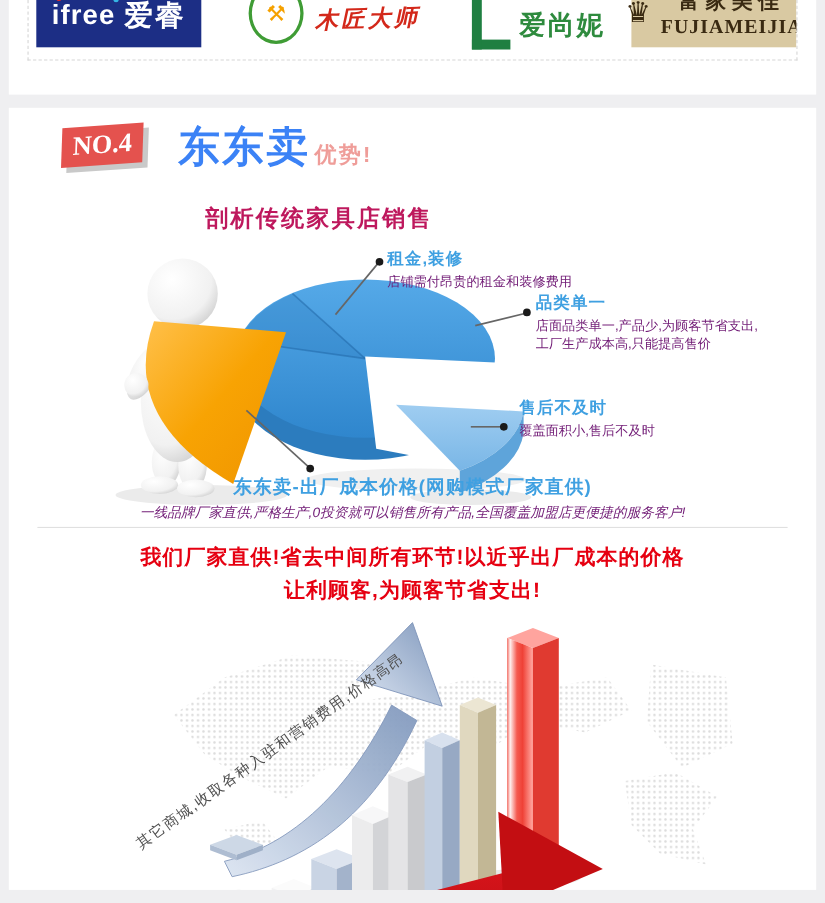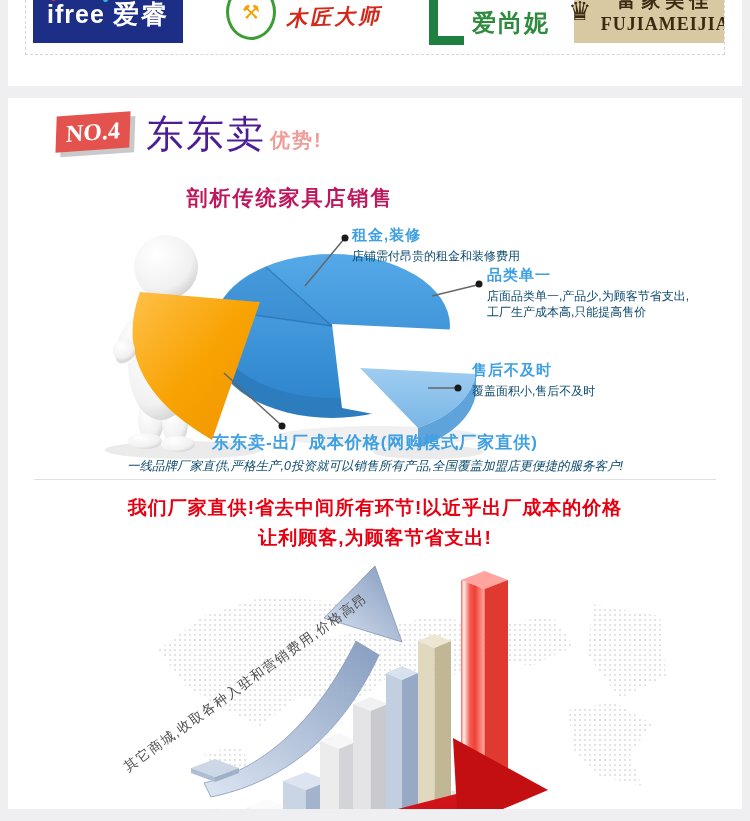--- a/index.html
+++ b/index.html
@@ -34,33 +34,33 @@
   .fj-col{display:flex;flex-direction:column;align-items:center;}
   .fj-cn{color:#3a2a12;font-weight:bold;font-size:19px;letter-spacing:5px;}
   .fj-en{color:#3a2a12;font-weight:bold;font-size:18px;letter-spacing:1px;
          font-family:"Liberation Serif",serif;}
   
   .card-main{margin-top:12px;height:711px;position:relative;overflow:hidden;}
   .sec-header{position:relative;padding:16px 0 0 48px;display:flex;align-items:flex-start;}
   .badge{background:#e4524e;color:#fff;font-family:"Liberation Serif",serif;font-weight:bold;
          font-size:24px;line-height:24px;padding:6px 10px;transform:rotate(-4deg) skewX(-6deg);
          box-shadow:5px 5px 0 #c9c9c9;}
-  .title-zh{font-size:38px;line-height:40px;font-weight:normal;color:#4c1d95;margin-left:16px;letter-spacing:2px;}
+  .title-zh{font-size:38px;line-height:40px;font-weight:bold;color:#3b82f6;margin-left:32px;letter-spacing:2px;}
   .title-suffix{font-size:20px;color:#ef9d99;font-weight:bold;margin:13px 0 0 4px;letter-spacing:2px;}
   .sub-block{position:absolute;left:338px;top:24px;width:352px;}
   .sub-text{font-size:13px;color:#9a9a9a;letter-spacing:1.5px;}
   .sub-lines{margin-top:6px;height:12px;width:348px;
      background:repeating-linear-gradient(to bottom,#f5bab8 0,#f5bab8 2px,#fdecec 2px,#fdecec 4px);}
   .analysis-title{margin:30px 0 0 92px;width:380px;text-align:center;
      font-size:21px;font-weight:bold;color:#be185d;letter-spacing:2px;}
   .stage{position:relative;height:250px;margin-top:8px;}
   .stage svg{position:absolute;left:0;top:0;}
   .co{position:absolute;}
   .co .t{color:#3fa0e1;font-weight:bold;font-size:15px;letter-spacing:1px;}
-  .co .d{color:#0c4a6e;font-size:12px;line-height:16px;margin-top:3px;}
+  .co .d{color:#701a75;font-size:12px;line-height:16px;margin-top:3px;}
   .co1{left:344px;top:6px;}
   .co2{left:479px;top:46px;}
   .co3{left:464px;top:141px;}
   .co4{left:0;top:211px;width:100%;text-align:center;}
   .co4 .t{font-size:17px;letter-spacing:1px;}
   .co4 .d{font-size:12.5px;margin-top:4px;font-style:italic;}
   .divider{height:1px;background:#e0e0e0;margin:9px 26px 0;}
   .promo{margin-top:13px;text-align:center;font-size:19px;font-weight:bold;
          color:#e60011;line-height:30px;letter-spacing:1px;}
   .scene{position:relative;height:266px;margin-top:5px;}

